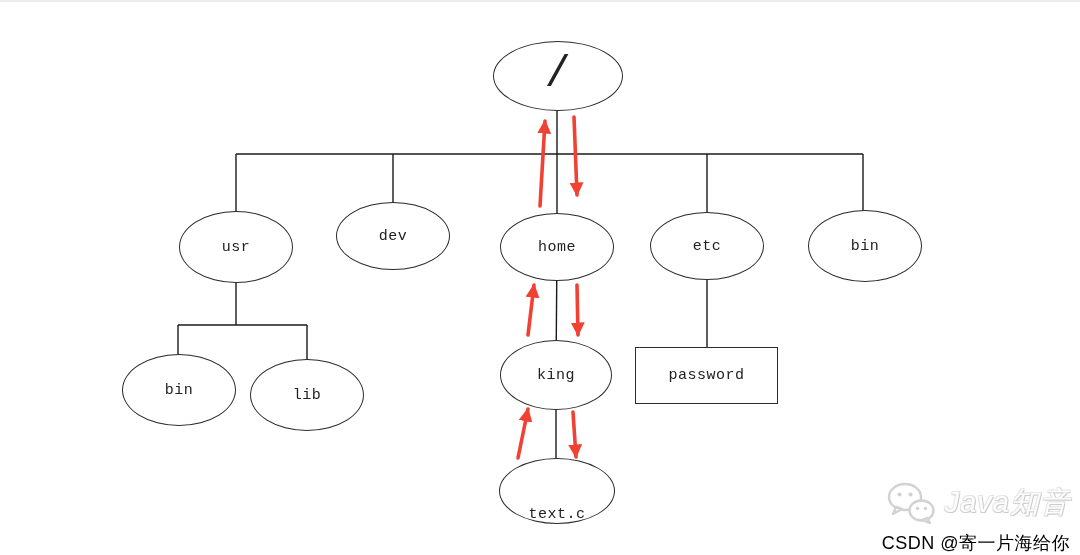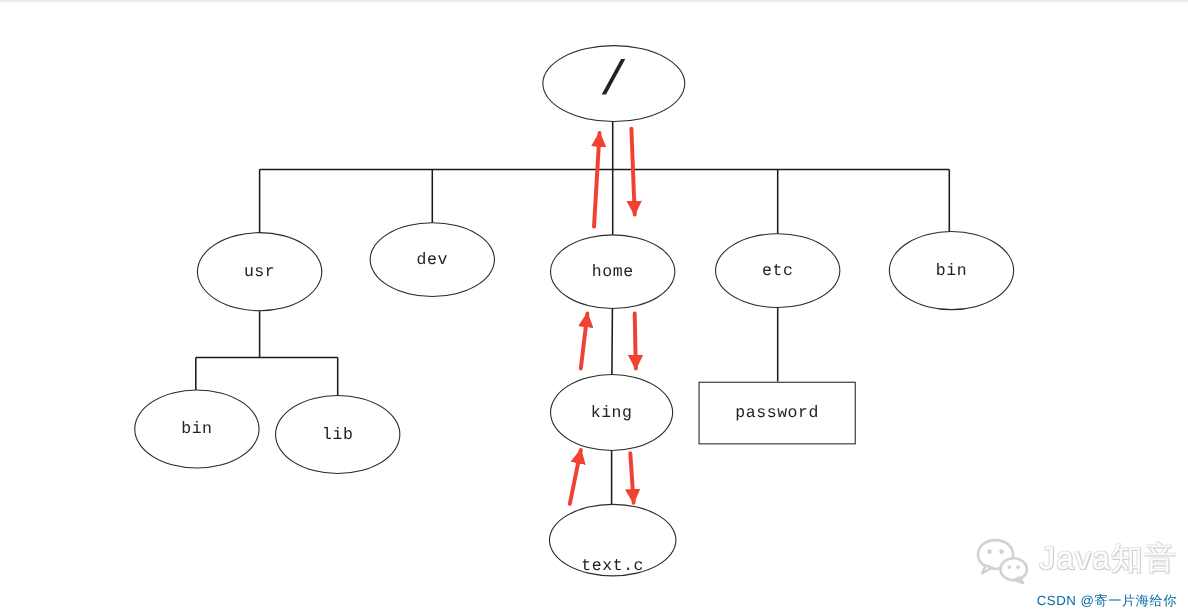--- a/index.html
+++ b/index.html
@@ -39,33 +39,35 @@
     position: absolute;
     right: 10px;
     bottom: 2px;
     display: flex;
     flex-direction: column;
     align-items: flex-end;
     font-family: "Liberation Sans", sans-serif;
   }
   #wm-brand-row {
     display: flex;
+    align-items: center;
     gap: 9px;
+    font-style: italic;
   }
   #wm-brand {
     font-size: 29px;
     color: #fdfdfd;
     letter-spacing: 1px;
     text-shadow: 1px 1px 0 #cccccc, -1px -1px 0 #e8e8e8,
                  1px -1px 0 #dddddd, -1px 1px 0 #d8d8d8;
   }
   #wm-credit {
     margin-top: 6px;
-    font-size: 12px;
-    color: #0369a1;
+    font-size: 18px;
+    color: #000000;
     letter-spacing: 0.5px;
   }
 </style>
 </head>
 <body>
 
 <div id="stage">
 
   <svg class="layer" viewBox="0 0 1080 555">
     <g stroke="#1a1a1a" stroke-width="1.4" fill="none">

